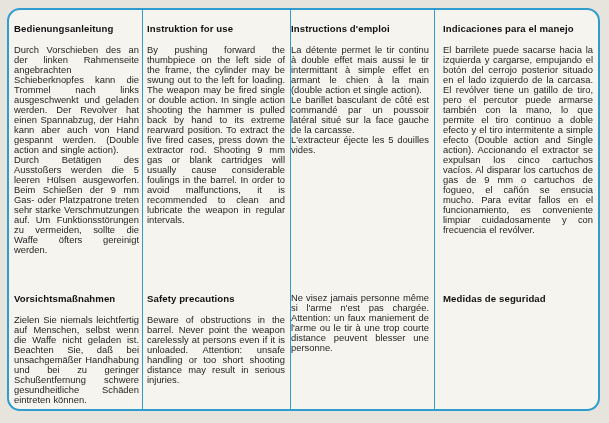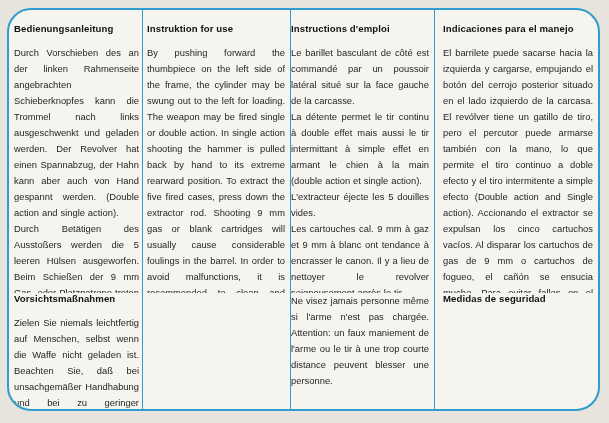--- a/index.html
+++ b/index.html
@@ -14,21 +14,21 @@
     position: relative;
     overflow: hidden;
   }
   .frame {
     position: absolute;
     left: 7px;
     top: 8px;
     width: 593px;
     height: 403px;
     border: 2.5px solid #2f9ccd;
-    border-radius: 24px;
+    border-radius: 13px;
     background: #f6f4ef;
     display: grid;
     grid-template-columns: 133fr 148fr 144fr 164fr;
     box-sizing: border-box;
     overflow: hidden;
   }
   .col {
     box-sizing: border-box;
     padding-top: 13px;
     color: #1f1f1f;
@@ -46,21 +46,21 @@
   }
   h2 {
     font-size: 9.6px;
     font-weight: bold;
     color: #111;
     margin: 0 0 11px 0;
     letter-spacing: 0.1px;
   }
   p {
     font-size: 9.4px;
-    line-height: 16px;
+    line-height: 10px;
     margin: 0;
     text-align: justify;
     hyphens: auto;
     -webkit-hyphens: auto;
     word-spacing: 0.3px;
   }
 </style>
 </head>
 <body>
 
@@ -76,29 +76,32 @@
       <h2>Vorsichtsmaßnahmen</h2>
       <p>Zielen Sie niemals leichtfertig auf Menschen, selbst wenn die Waffe nicht geladen ist. Beachten Sie, daß bei unsachgemäßer Handhabung und bei zu geringer Schußentfernung schwere gesundheitliche Schäden eintreten können.</p>
     </div>
   </div>
 
   <div class="col col-en" lang="en">
     <div class="section-usage">
       <h2>Instruktion for use</h2>
       <p>By pushing forward the thumbpiece on the left side of the frame, the cylinder may be swung out to the left for loading. The weapon may be fired single or double action. In single action shooting the hammer is pulled back by hand to its extreme rearward position. To extract the five fired cases, press down the extractor rod. Shooting 9 mm gas or blank cartridges will usually cause considerable foulings in the barrel. In order to avoid malfunctions, it is recommended to clean and lubricate the weapon in regular intervals.</p>
     </div>
+    <div class="section-safety">
+      <h2>Safety precautions</h2>
+      <p>Beware of obstructions in the barrel. Never point the weapon carelessly at persons even if it is unloaded. Attention: unsafe handling or too short shooting distance may result in serious injuries.</p>
+    </div>
   </div>
 
   <div class="col col-fr" lang="fr">
     <div class="section-usage">
       <h2>Instructions d'emploi</h2>
+      <p>La détente permet le tir continu à double effet mais aussi le tir intermittant à simple effet en armant le chien à la main (double action et single action).</p>
       <p>Le barillet basculant de côté est commandé par un poussoir latéral situé sur la face gauche de la carcasse.</p>
-      <p>La détente permet le tir continu à double effet mais aussi le tir intermittant à simple effet en armant le chien à la main (double action et single action).</p>
       <p>L'extracteur éjecte les 5 douilles vides.</p>
-      <p>Les cartouches cal. 9 mm à gaz et 9 mm à blanc ont tendance à encrasser le canon. Il y a lieu de nettoyer le revolver soigneusement après le tir.</p>
     </div>
     <div class="section-safety">
       <p>Ne visez jamais personne même si l'arme n'est pas chargée. Attention: un faux maniement de l'arme ou le tir à une trop courte distance peuvent blesser une personne.</p>
     </div>
   </div>
 
   <div class="col col-es" lang="es">
     <div class="section-usage">
       <h2>Indicaciones para el manejo</h2>
       <p>El barrilete puede sacarse hacia la izquierda y cargarse, empujando el botón del cerrojo posterior situado en el lado izquierdo de la carcasa. El revólver tiene un gatillo de tiro, pero el percutor puede armarse también con la mano, lo que permite el tiro continuo a doble efecto y el tiro intermitente a simple efecto (Double action and Single action). Accionando el extractor se expulsan los cinco cartuchos vacíos. Al disparar los cartuchos de gas de 9 mm o cartuchos de fogueo, el cañón se ensucia mucho. Para evitar fallos en el funcionamiento, es conveniente limpiar cuidadosamente y con frecuencia el revólver.</p>

